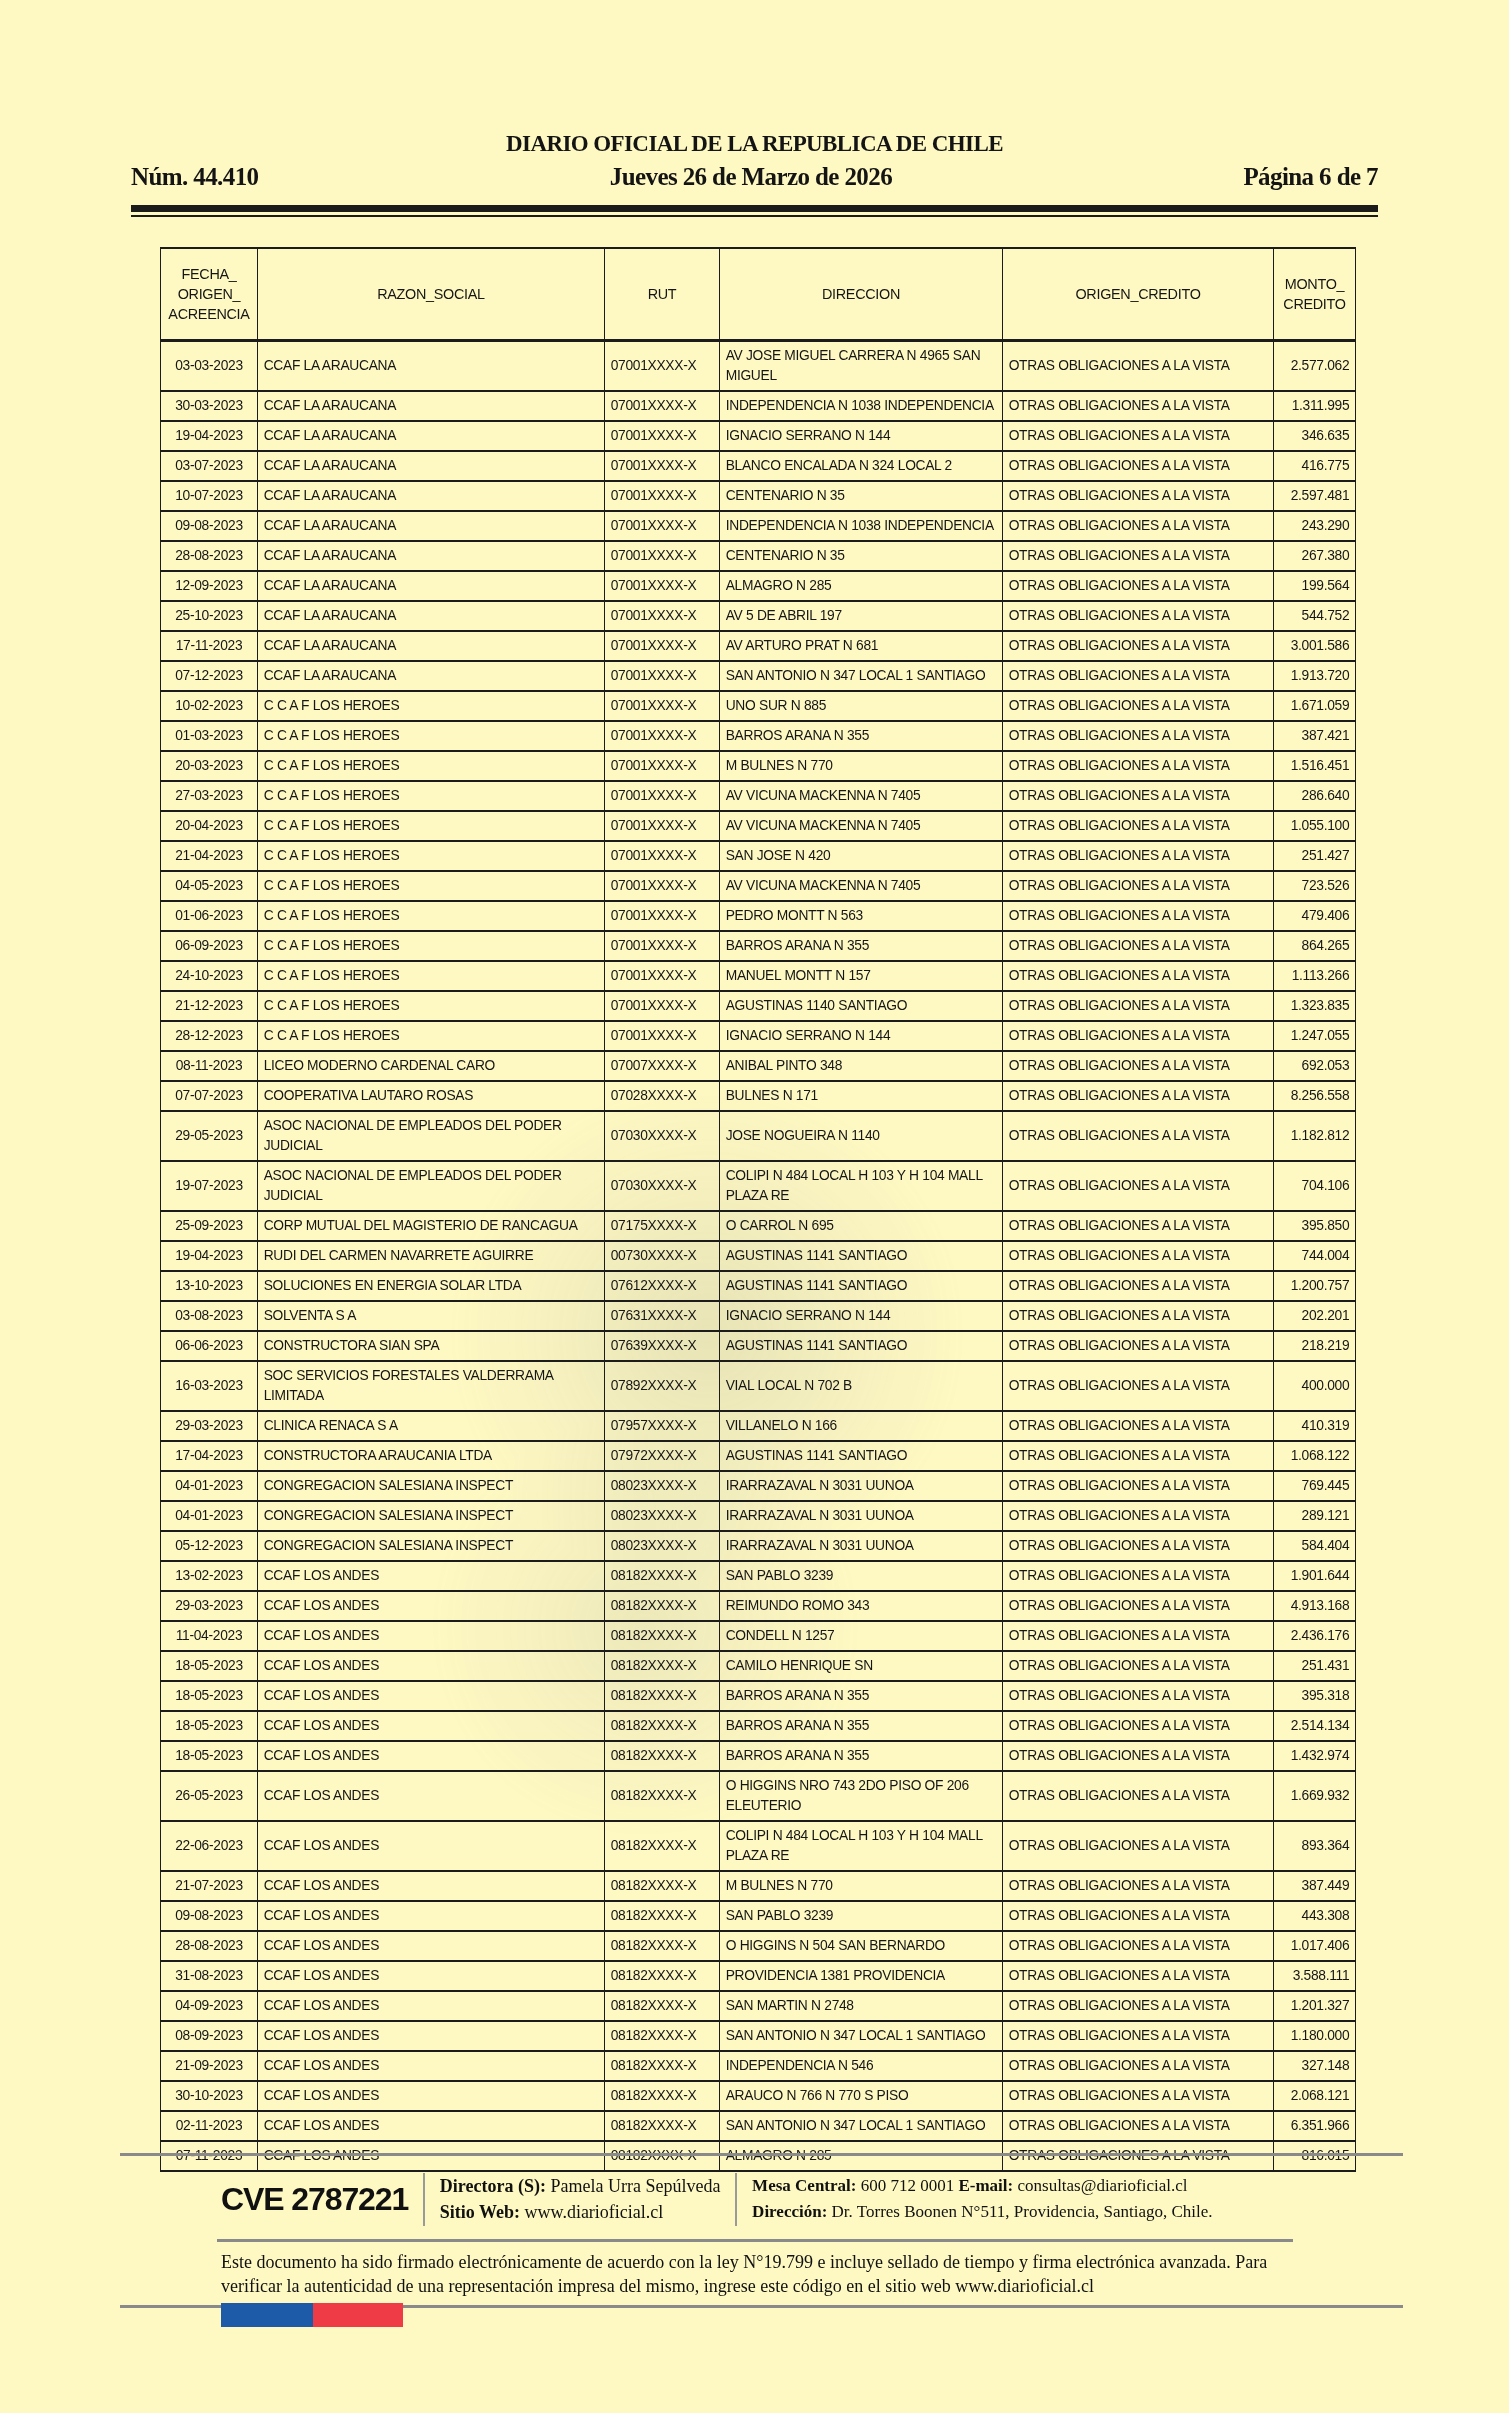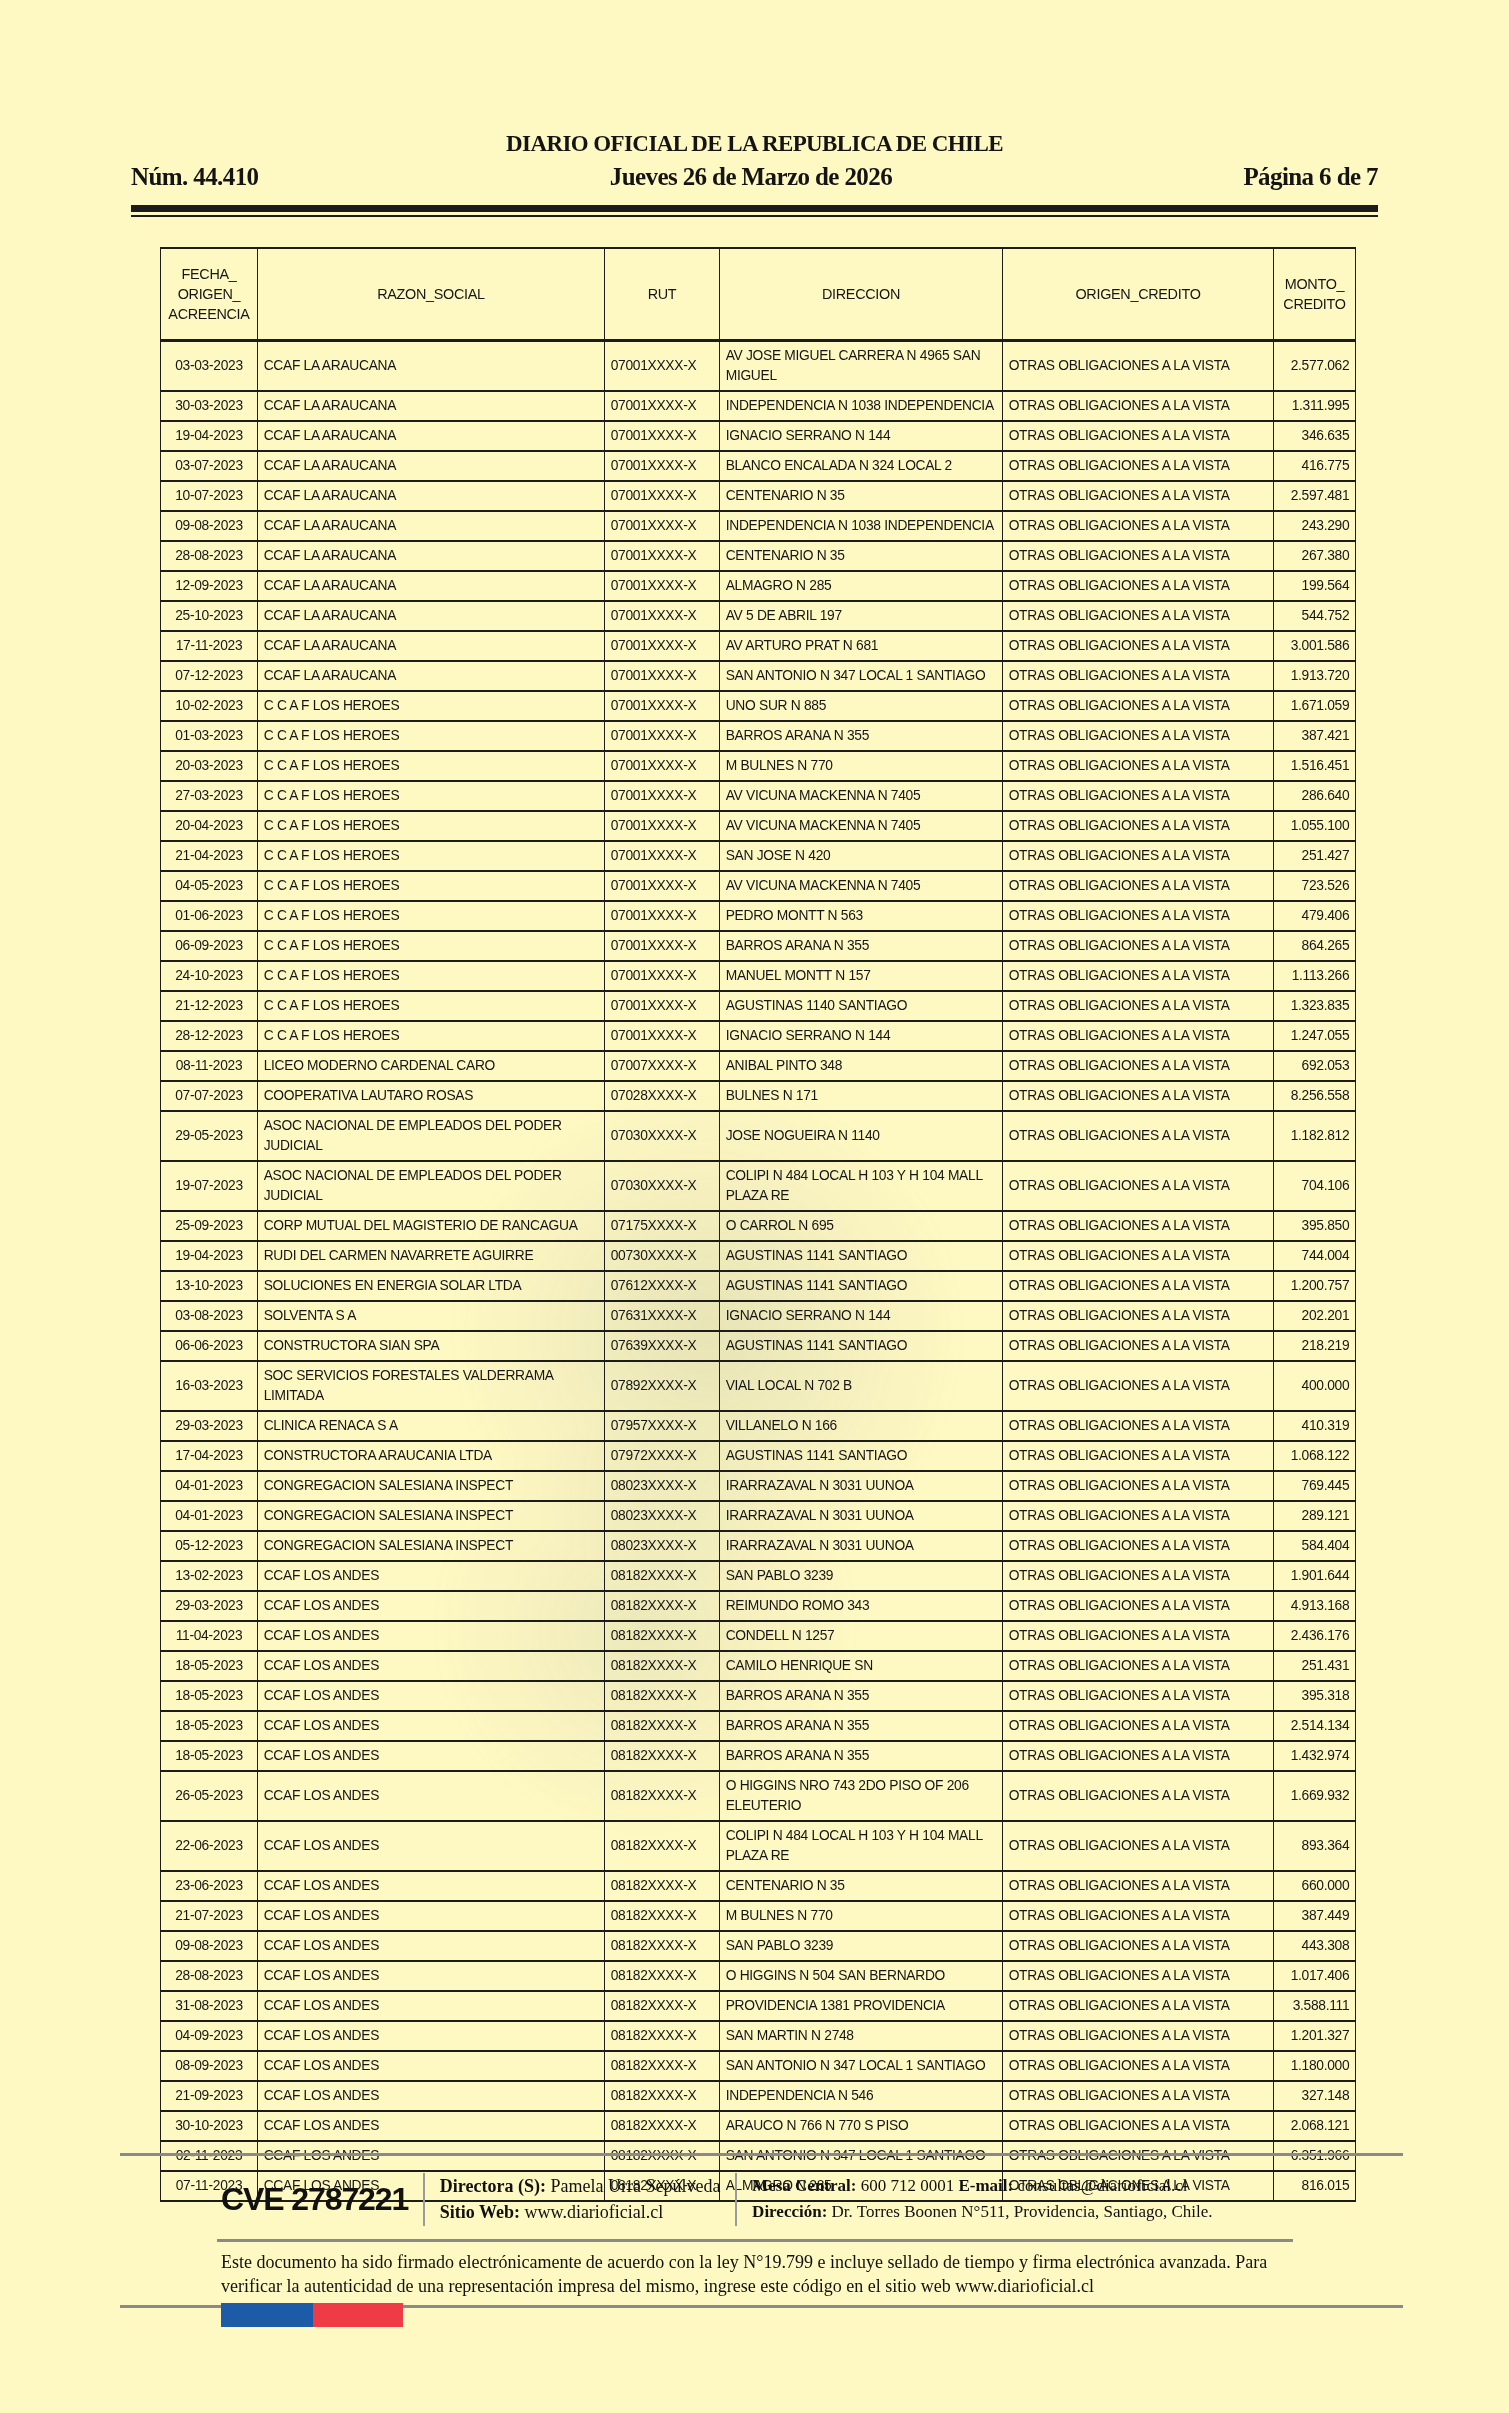--- a/index.html
+++ b/index.html
@@ -487,28 +487,20 @@
           </tr>
           <tr>
             <td class="col-fecha">22-06-2023</td>
             <td class="col-razon_social">CCAF LOS ANDES</td>
             <td class="col-rut">08182XXXX-X</td>
             <td class="col-direccion">COLIPI N 484 LOCAL H 103 Y H 104 MALL PLAZA RE</td>
             <td class="col-origen_credito">OTRAS OBLIGACIONES A LA VISTA</td>
             <td class="col-monto_credito">893.364</td>
           </tr>
           <tr>
-            <td class="col-fecha">23-06-2023</td>
-            <td class="col-razon_social">CCAF LOS ANDES</td>
-            <td class="col-rut">08182XXXX-X</td>
-            <td class="col-direccion">CENTENARIO N 35</td>
-            <td class="col-origen_credito">OTRAS OBLIGACIONES A LA VISTA</td>
-            <td class="col-monto_credito">660.000</td>
-          </tr>
-          <tr>
             <td class="col-fecha">21-07-2023</td>
             <td class="col-razon_social">CCAF LOS ANDES</td>
             <td class="col-rut">08182XXXX-X</td>
             <td class="col-direccion">M BULNES N 770</td>
             <td class="col-origen_credito">OTRAS OBLIGACIONES A LA VISTA</td>
             <td class="col-monto_credito">387.449</td>
           </tr>
           <tr>
             <td class="col-fecha">09-08-2023</td>
             <td class="col-razon_social">CCAF LOS ANDES</td>

